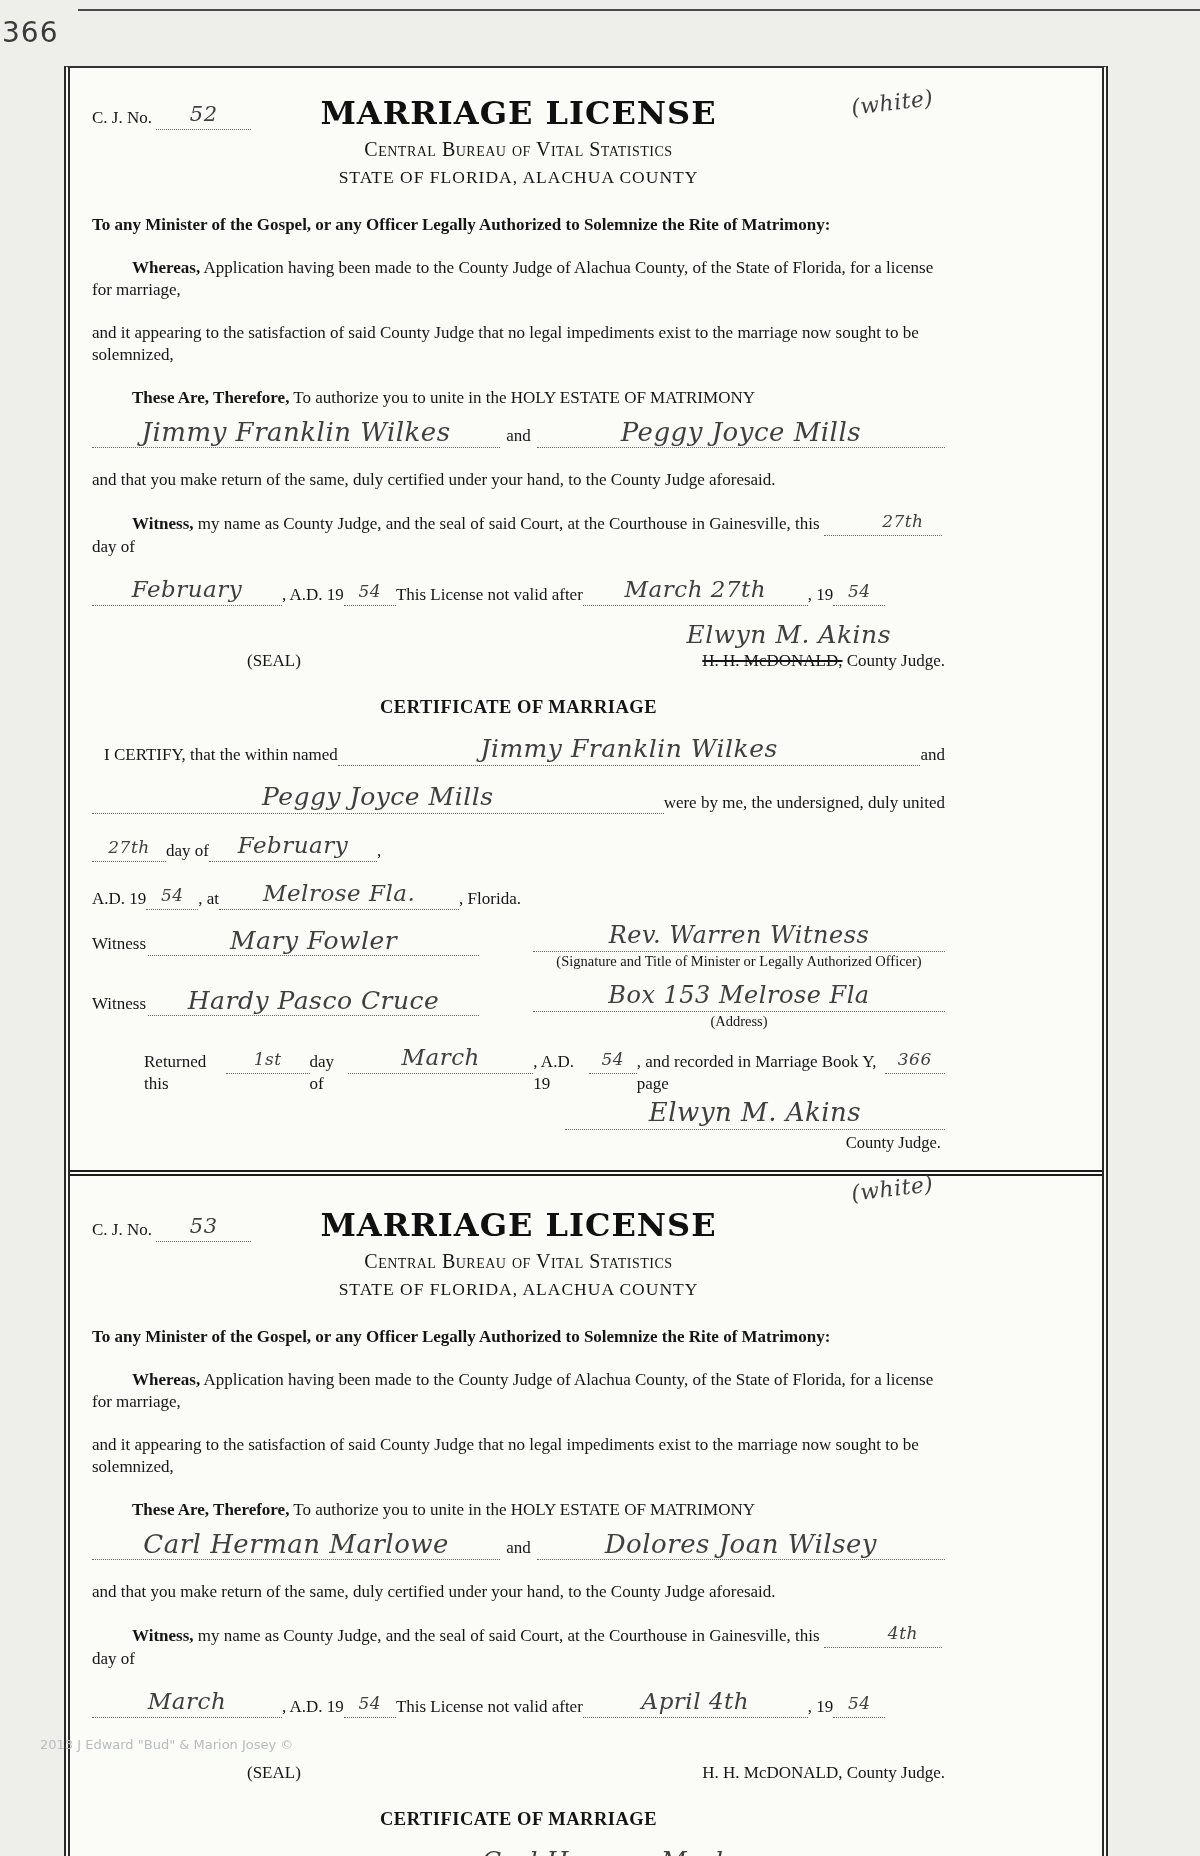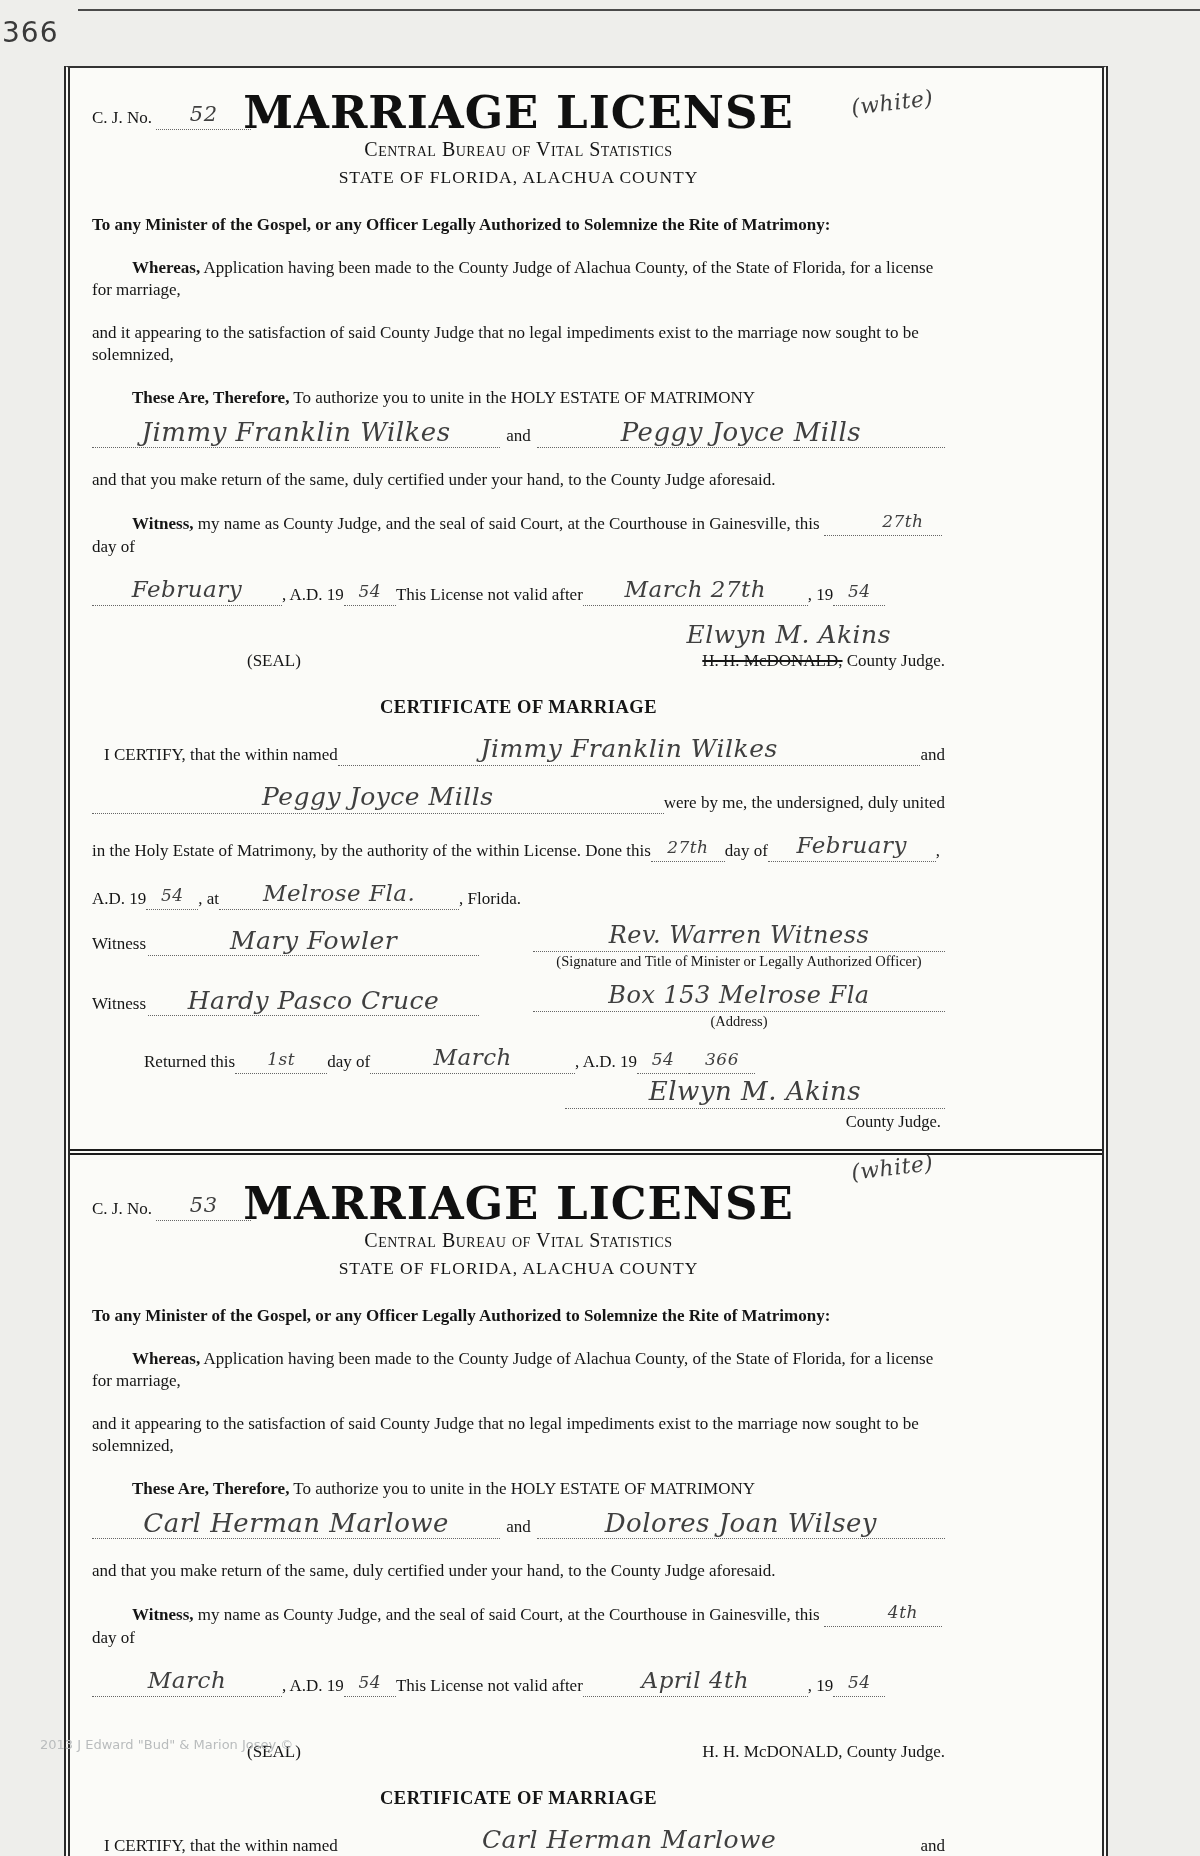--- a/index.html
+++ b/index.html
@@ -32,21 +32,21 @@
 
   .t{font-size:17px;line-height:22px;}
   p{margin:0;}
   .indent{text-indent:40px;}
   b{font-weight:bold;}
 
   .head-row{position:relative;margin-top:26px;text-align:center;height:40px;}
   .cj{position:absolute;left:0;bottom:4px;font-size:17px;}
   .cj .blank{width:95px;}
   .cj .hw{font-size:21px;position:relative;top:-2px;}
-  .title{display:inline-block;font-family:"DejaVu Serif",serif;font-weight:bold;font-size:45px;
+  .title{display:inline-block;font-family:"DejaVu Serif",serif;font-weight:bold;font-size:32px;
     line-height:38px;letter-spacing:1px;color:#101010;}
   .bureau{text-align:center;font-variant:small-caps;font-size:20px;margin-top:4px;letter-spacing:.5px;}
   .stateline{text-align:center;font-size:17.5px;margin-top:6px;letter-spacing:1px;}
 
   .addressee{font-weight:bold;margin-top:26px;}
   .par{margin-top:21px;}
   .row{display:flex;align-items:flex-end;margin-top:22px;}
   .names-row{display:flex;align-items:baseline;margin-top:12px;}
   .names-row .hw{font-size:26px;}
   .and-word{padding:0 6px;}
@@ -158,21 +158,20 @@
       <span class="blank fill"><span class="hw mid-hw" style="font-size:25px;">Jimmy Franklin Wilkes</span></span>
       <span>and</span>
     </div>
 
     <div class="row">
       <span class="blank fill"><span class="hw mid-hw" style="font-size:25px;">Peggy Joyce Mills</span></span>
       <span>were by me, the undersigned, duly united</span>
     </div>
 
     <div class="row">
-      <span style="white-space:nowrap;">in the Holy Estate of Matrimony, by the authority of the within License.  Done this</span>
       <span class="blank done-day"><span class="hw small-hw">27th</span></span>
       <span>day of</span>
       <span class="blank done-month"><span class="hw mid-hw">February</span></span>
       <span>,</span>
     </div>
 
     <div class="row">
       <span>A.D. 19</span>
       <span class="blank yr-blank"><span class="hw small-hw">54</span></span>
       <span>, at</span>
@@ -202,20 +201,21 @@
       </span>
     </div>
 
     <div class="returned-row">
       <span class="lead">Returned this</span>
       <span class="blank ret-day"><span class="hw small-hw">1st</span></span>
       <span>day of</span>
       <span class="blank ret-month"><span class="hw mid-hw">March</span></span>
       <span>, A.D. 19</span>
       <span class="blank yr-blank"><span class="hw small-hw">54</span></span>
+      <span>, and recorded in Marriage Book Y, page</span>
       <span class="blank page-blank"><span class="hw small-hw">366</span></span>
     </div>
 
     <div class="recorder">
       <span class="blank"><span class="hw">Elwyn M. Akins</span></span>
       <div class="jt">County Judge.</div>
     </div>
   </section>
 
   <div class="separator"></div>

